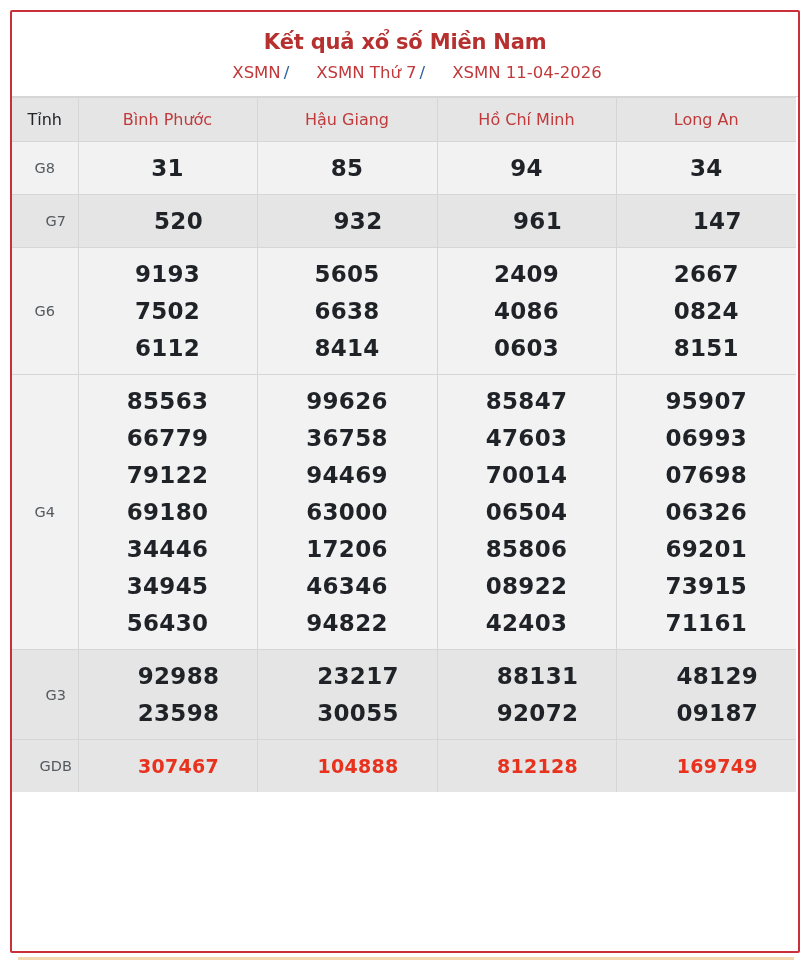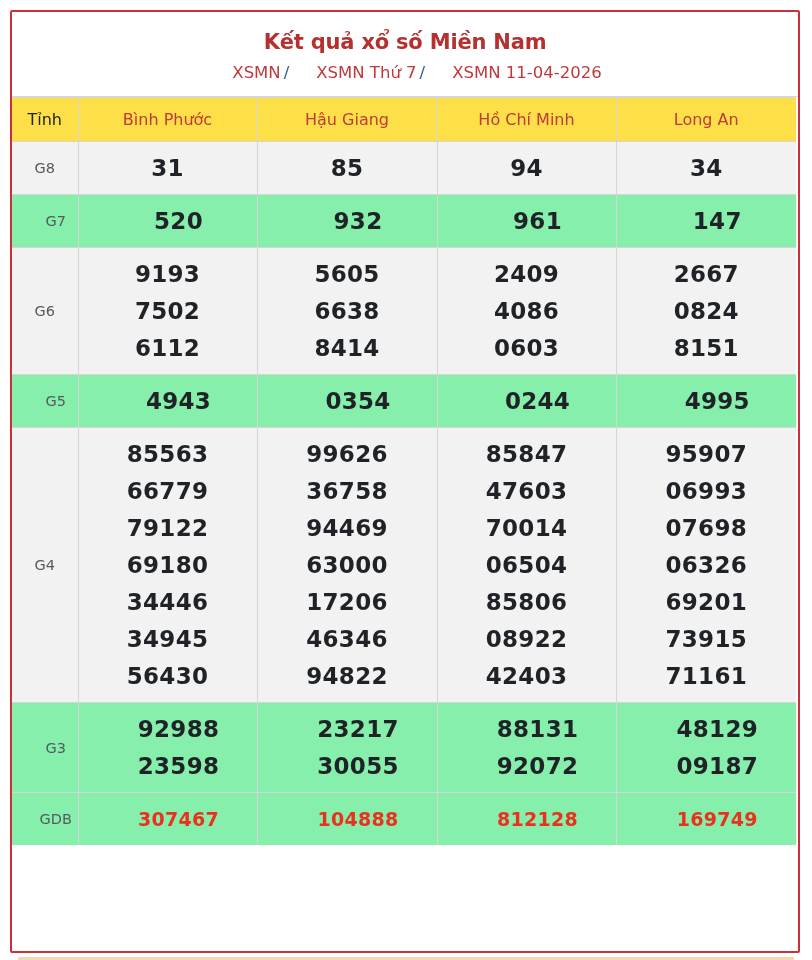--- a/index.html
+++ b/index.html
@@ -65,35 +65,35 @@
   th, td {
     border: 1px solid #d6d6d6;
     text-align: center;
     vertical-align: middle;
     padding: 0;
   }
   tr > :first-child { border-left: none; }
   tr > :last-child { border-right: none; }
   thead th {
     height: 43px;
-    background: #fde047;
+    background: #e5e5e5;
     font-weight: normal;
     font-size: 16px;
     color: #c0393b;
   }
   thead th.tinh-h {
     color: #222428;
     font-size: 16px;
   }
   tbody td.prize {
     font-size: 14.5px;
     color: #555a5f;
   }
   tbody tr.gray td { background: #f2f2f2; }
-  tbody tr.white td { background: #86efac; padding-left: 22px; }
+  tbody tr.white td { background: #e5e5e5; padding-left: 22px; }
   .num {
     display: block;
     font-weight: bold;
     font-size: 23px;
     color: #1f2226;
     line-height: 37px;
     letter-spacing: 0.3px;
   }
   tr.r-g8 td, tr.r-g7 td, tr.r-g5 td, tr.r-g2 td, tr.r-g1 td { height: 52px; }
   tr.r-g6 td { height: 126px; }
@@ -188,35 +188,20 @@
             <span class="num">2409</span>
             <span class="num">4086</span>
             <span class="num">0603</span>
           </td>
           <td>
             <span class="num">2667</span>
             <span class="num">0824</span>
             <span class="num">8151</span>
           </td>
         </tr>
-        <tr class="r-g5 white">
-          <td class="prize">G5</td>
-          <td>
-            <span class="num">4943</span>
-          </td>
-          <td>
-            <span class="num">0354</span>
-          </td>
-          <td>
-            <span class="num">0244</span>
-          </td>
-          <td>
-            <span class="num">4995</span>
-          </td>
-        </tr>
         <tr class="r-g4 gray">
           <td class="prize">G4</td>
           <td>
             <span class="num">85563</span>
             <span class="num">66779</span>
             <span class="num">79122</span>
             <span class="num">69180</span>
             <span class="num">34446</span>
             <span class="num">34945</span>
             <span class="num">56430</span>

